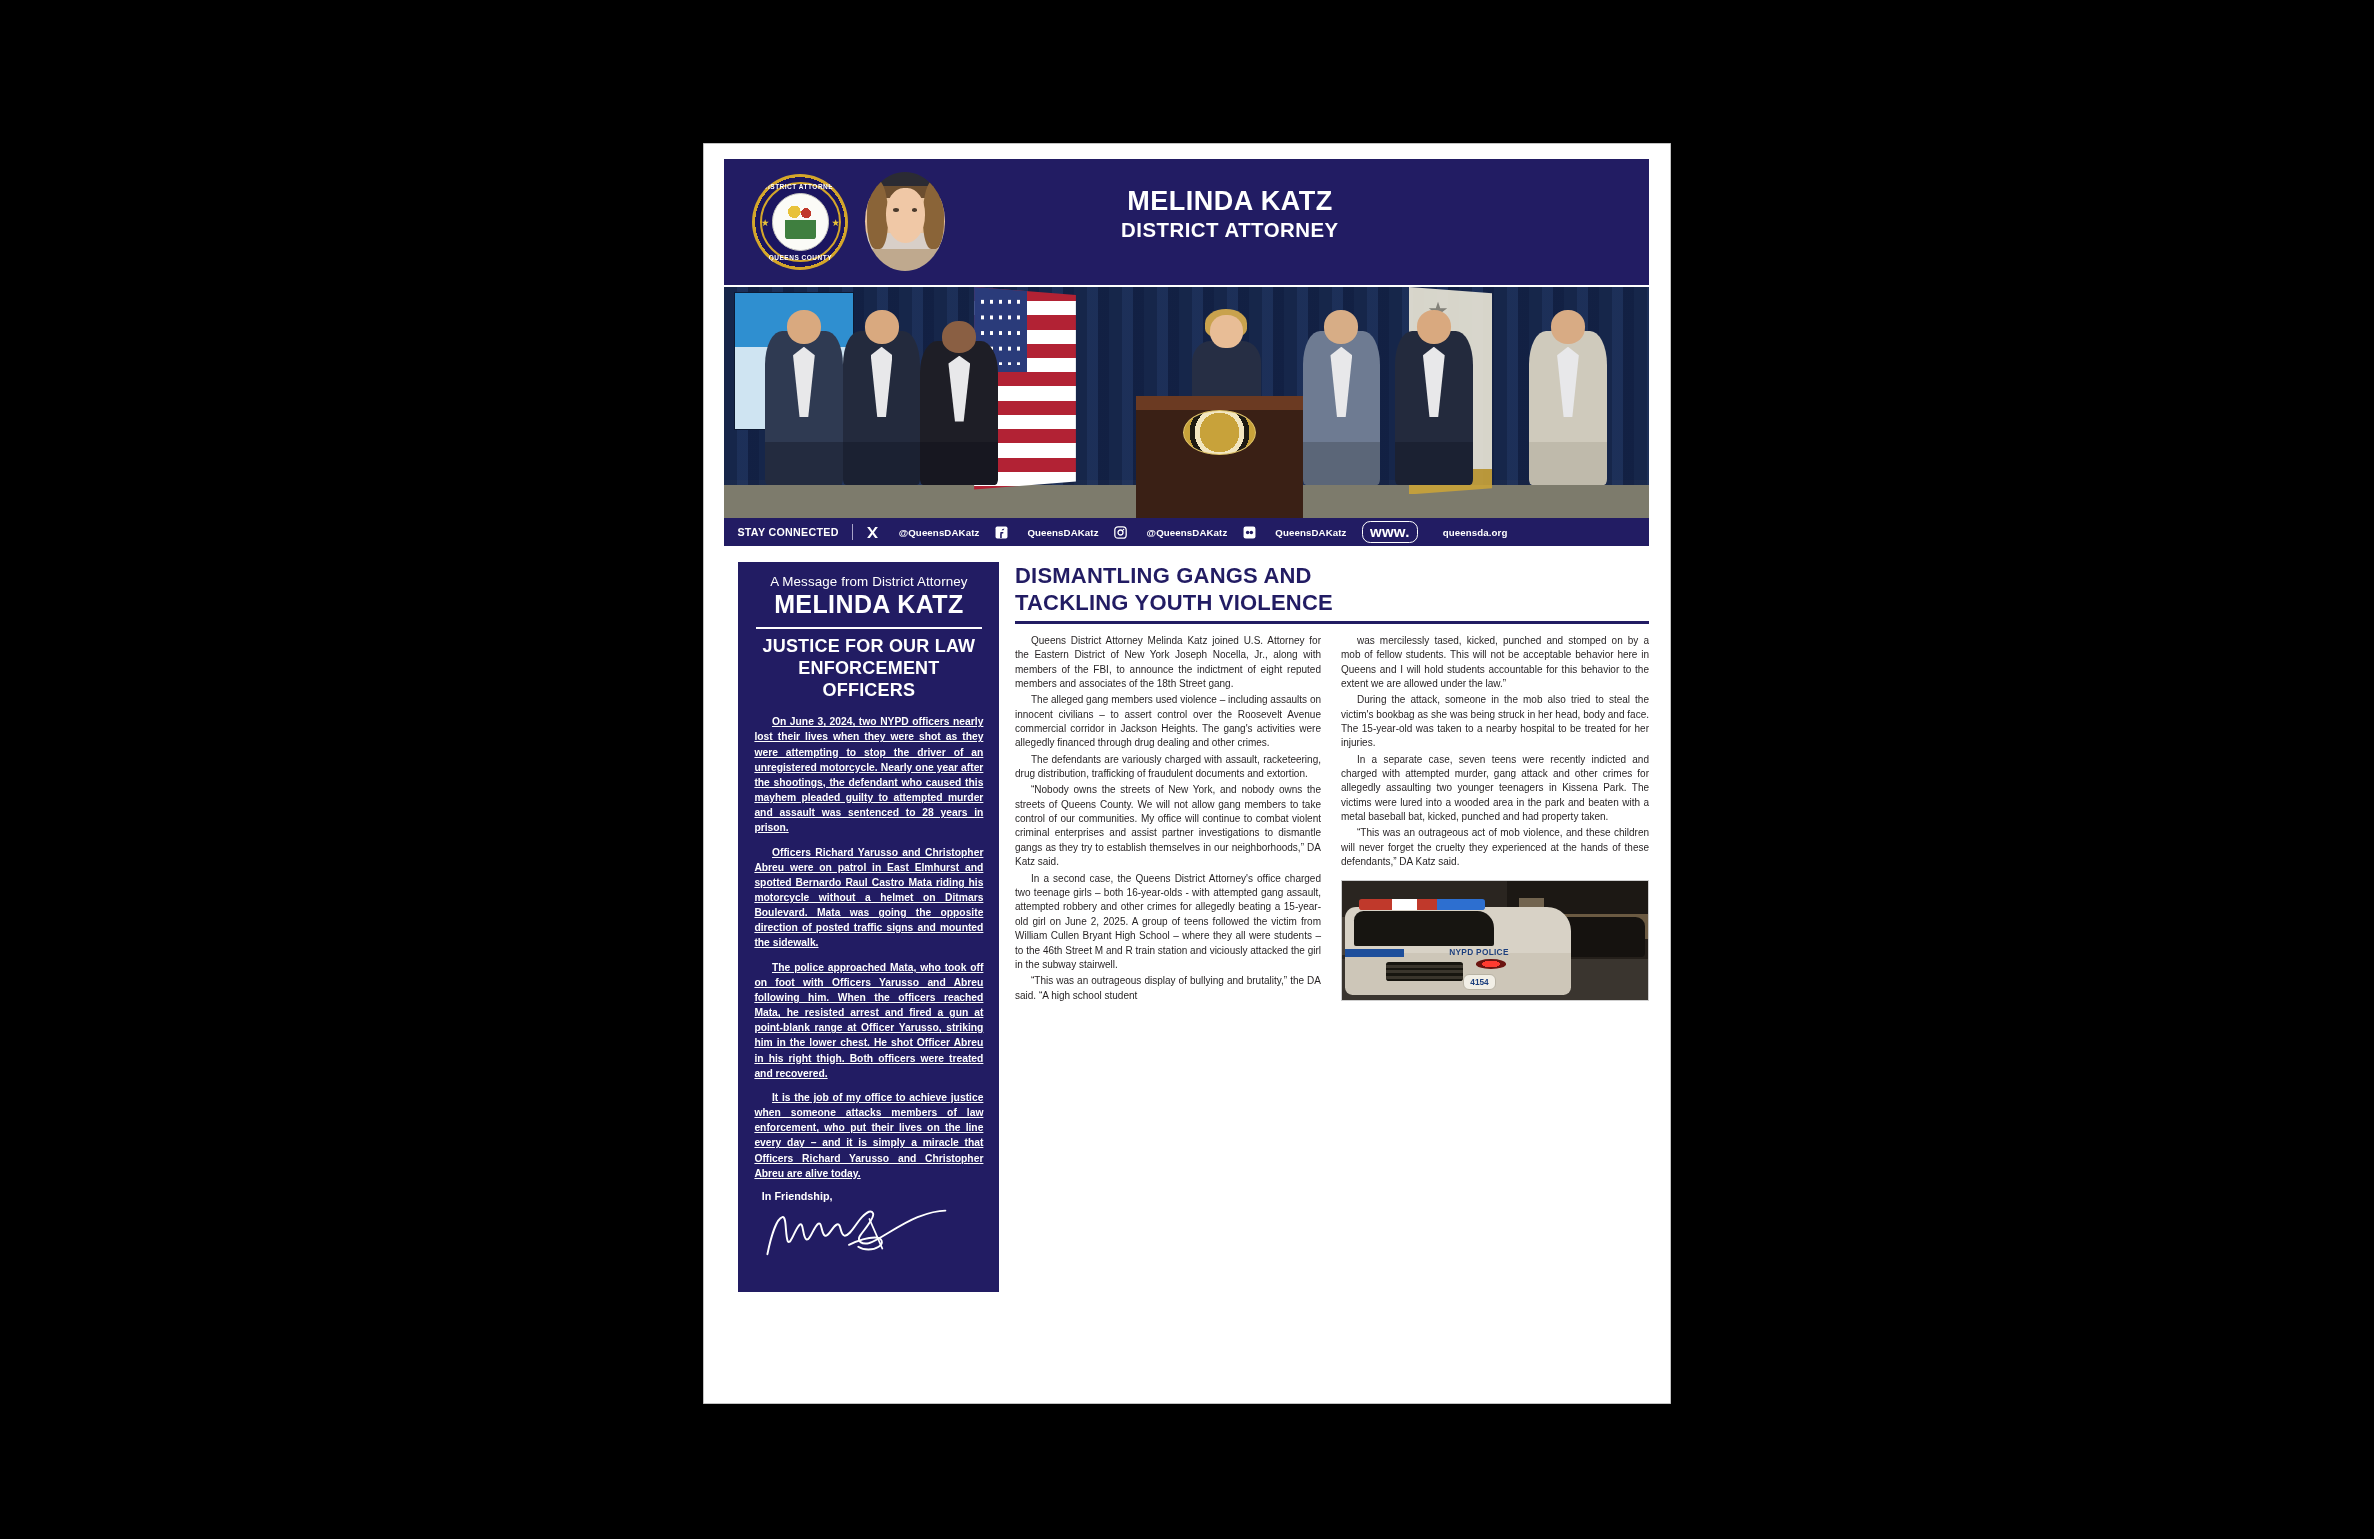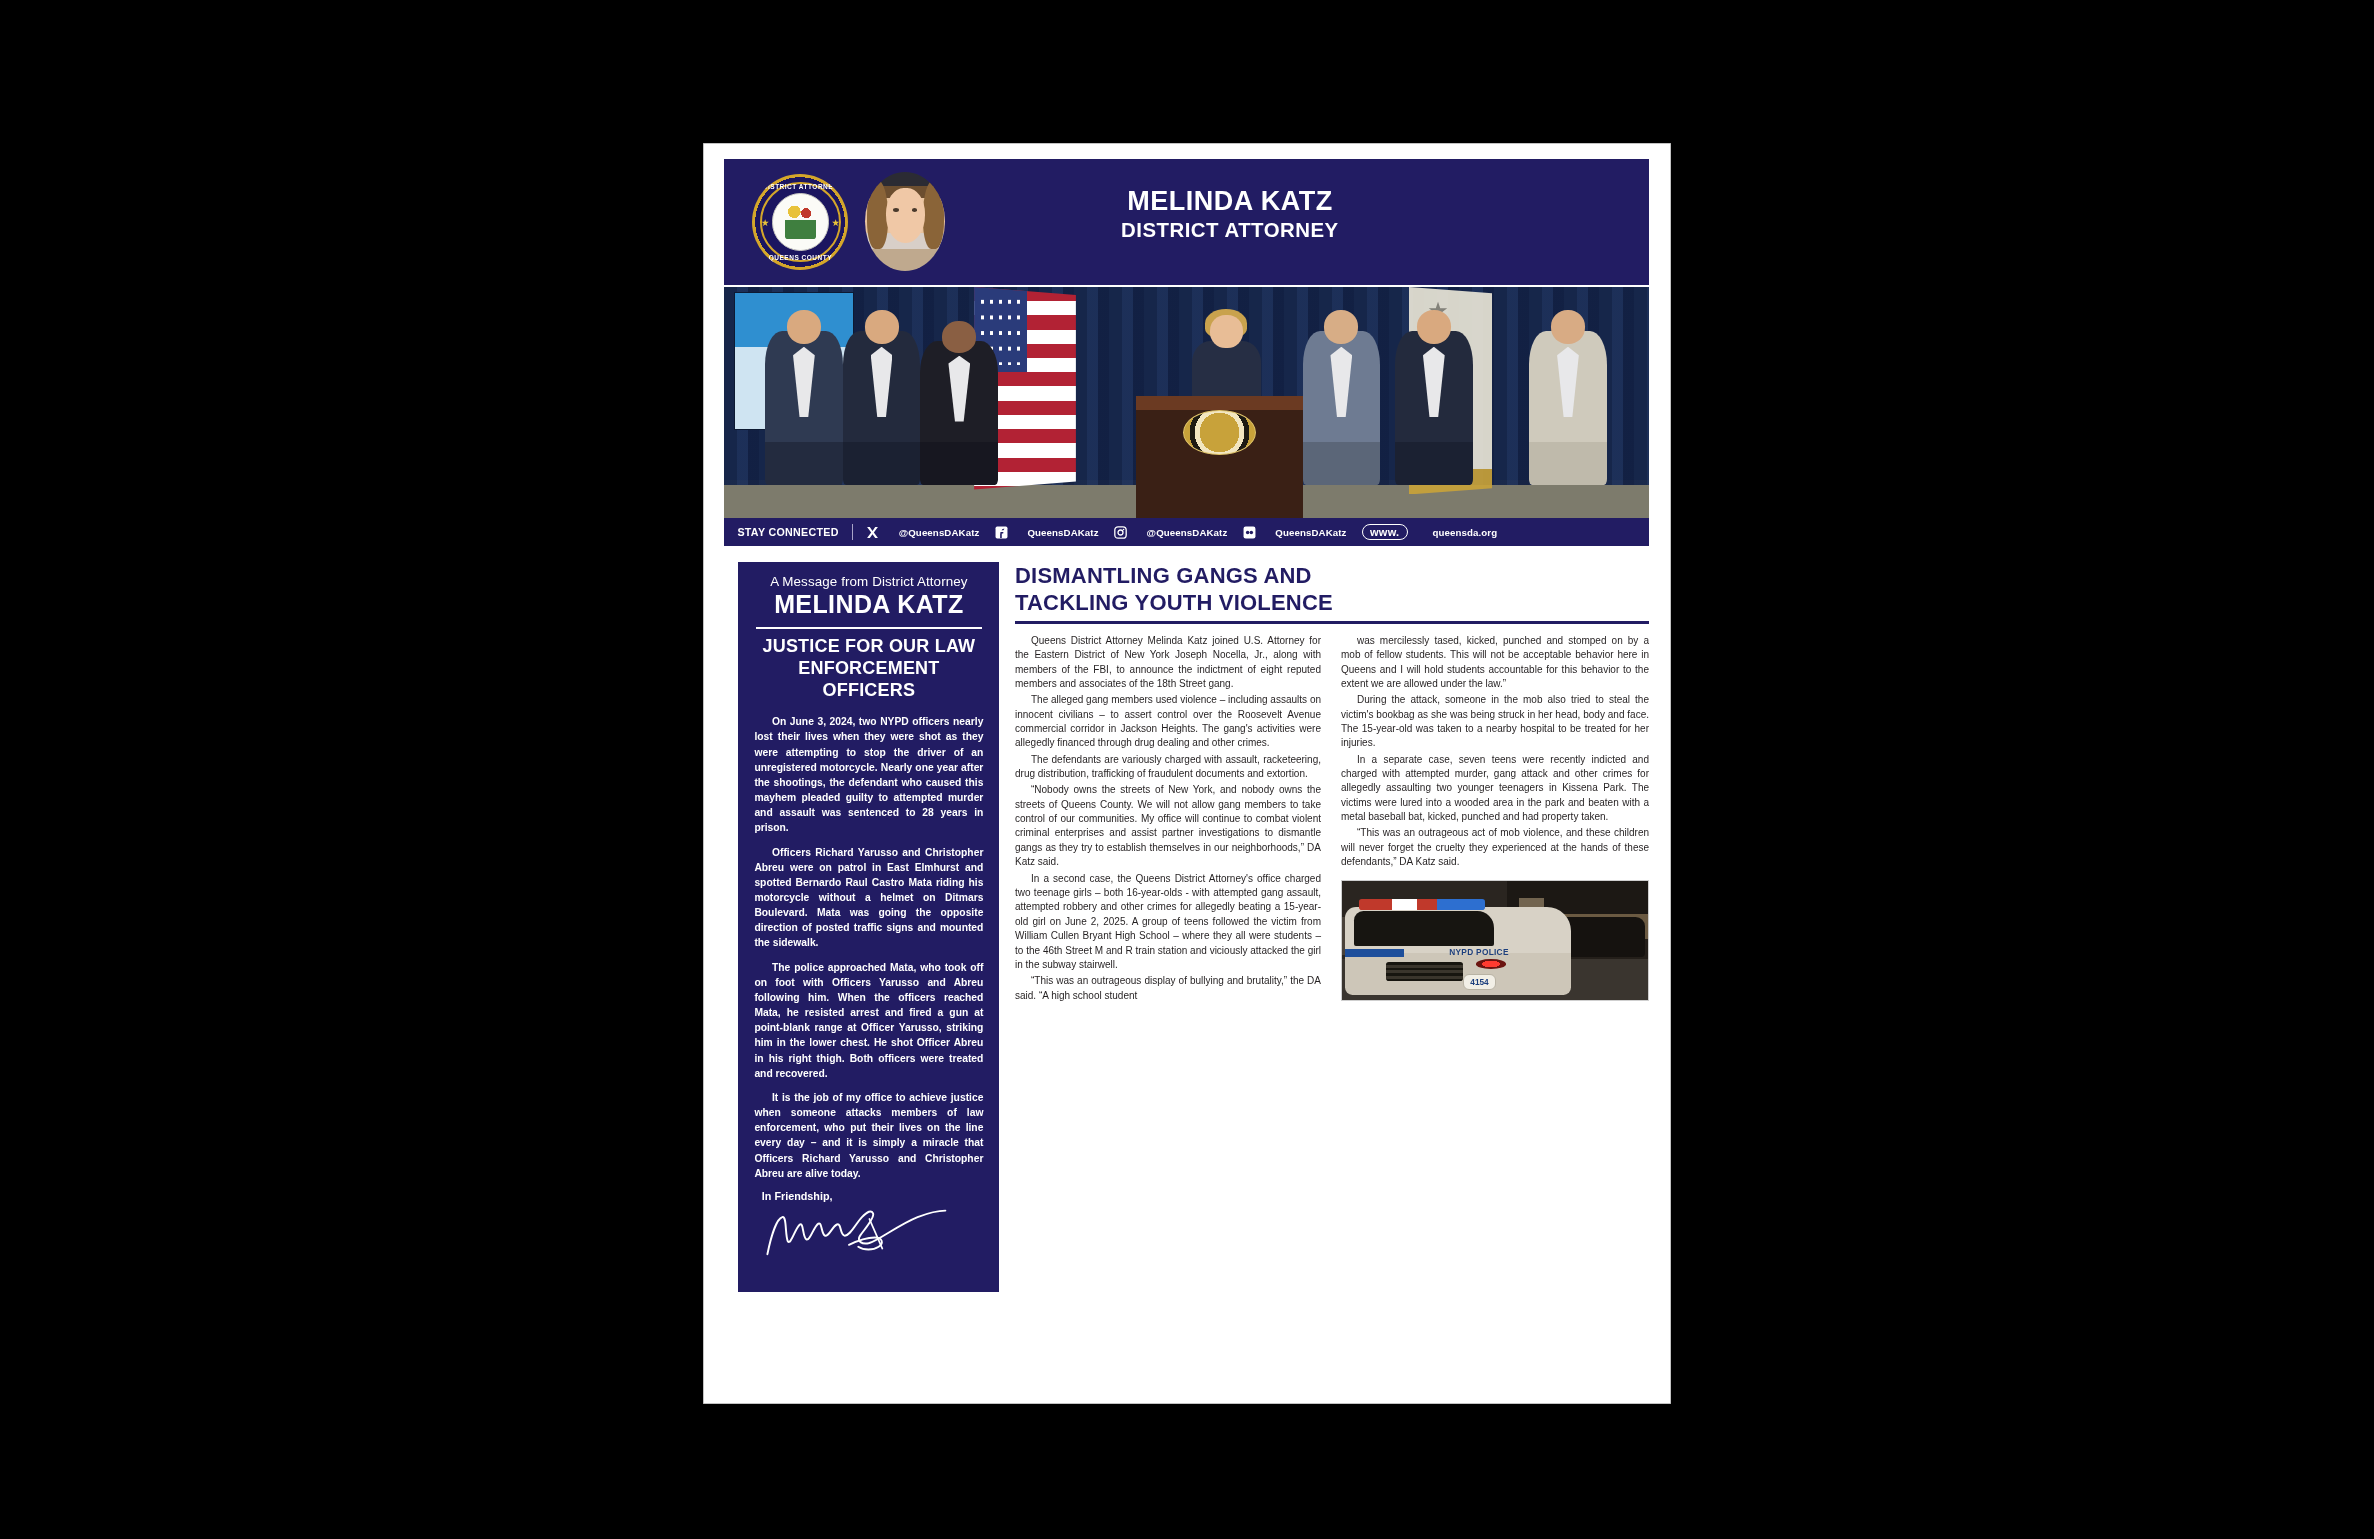--- a/index.html
+++ b/index.html
@@ -247,21 +247,21 @@
     font-size: 9.7px; font-weight: bold; letter-spacing: 0.1px;
   }
   .ic {
     display: inline-flex; align-items: center; justify-content: center;
     width: 14px; height: 14px; flex: 0 0 auto;
   }
   .ic svg { display: block; }
   .www-pill {
     display: inline-flex; align-items: center; justify-content: center;
     border: 1.5px solid #ffffff; border-radius: 8.3px;
-    padding: 0.9px 7.4px 1.9px; font-size: 11px; font-weight: bold;
+    padding: 0.9px 7.4px 1.9px; font-size: 15px; font-weight: bold;
     letter-spacing: 0.3px; position: relative;
   }
 
   
   .da-box {
     position: absolute; left: 27px; top: 411px;
     width: 275px; height: 745px;
     background: #ffffff;
   }
   .da-inner {
@@ -284,20 +284,21 @@
   }
   .da-headline {
     text-align: center; font-size: 18px; font-weight: bold;
     line-height: 1.22; letter-spacing: 0.2px;
   }
   .da-body { margin-top: 12px; }
   .da-body p {
     font-size: 10.3px; line-height: 1.47; text-align: justify;
     text-indent: 17.6px; margin-bottom: 9.3px;
     font-weight: 600;
+    text-decoration: underline;
   }
   .da-signoff {
     font-size: 10.8px; font-weight: 600; margin-top: 3.7px; padding-left: 7.4px;
   }
   .sig {
     margin-top: 1.9px; padding-left: 5.6px;
   }
 
   
   .article {

